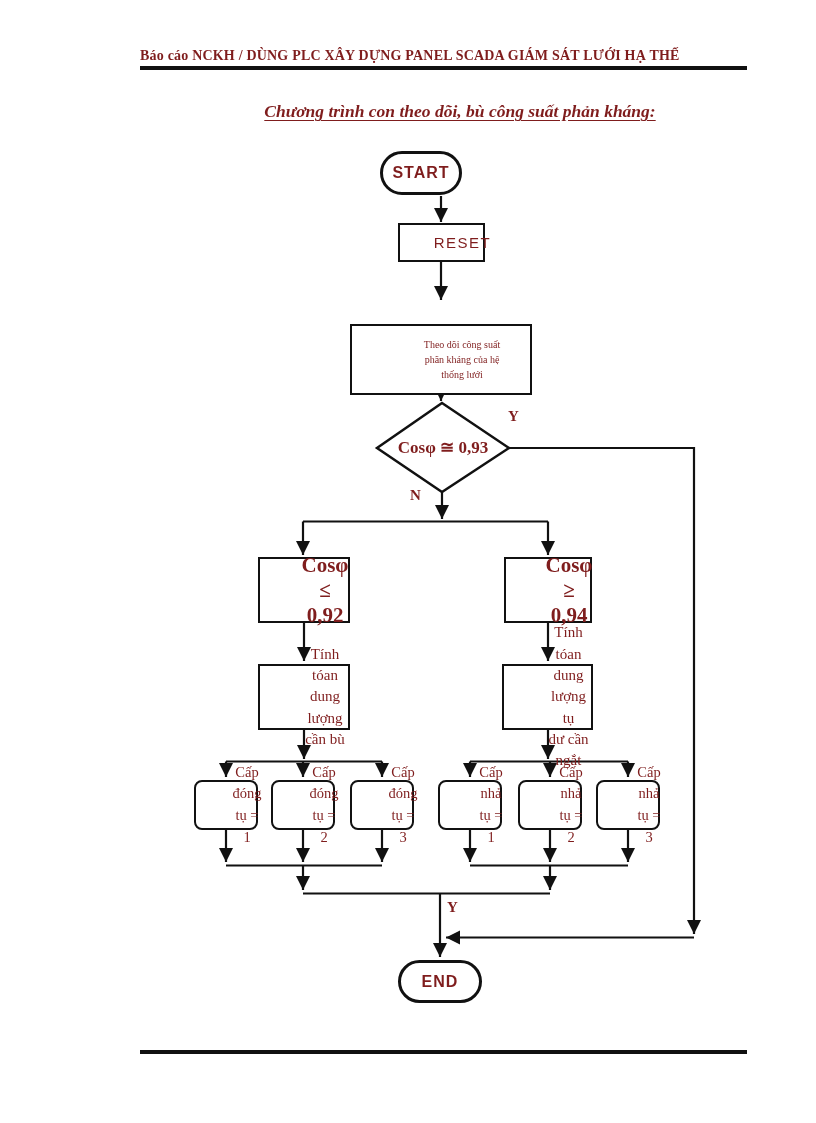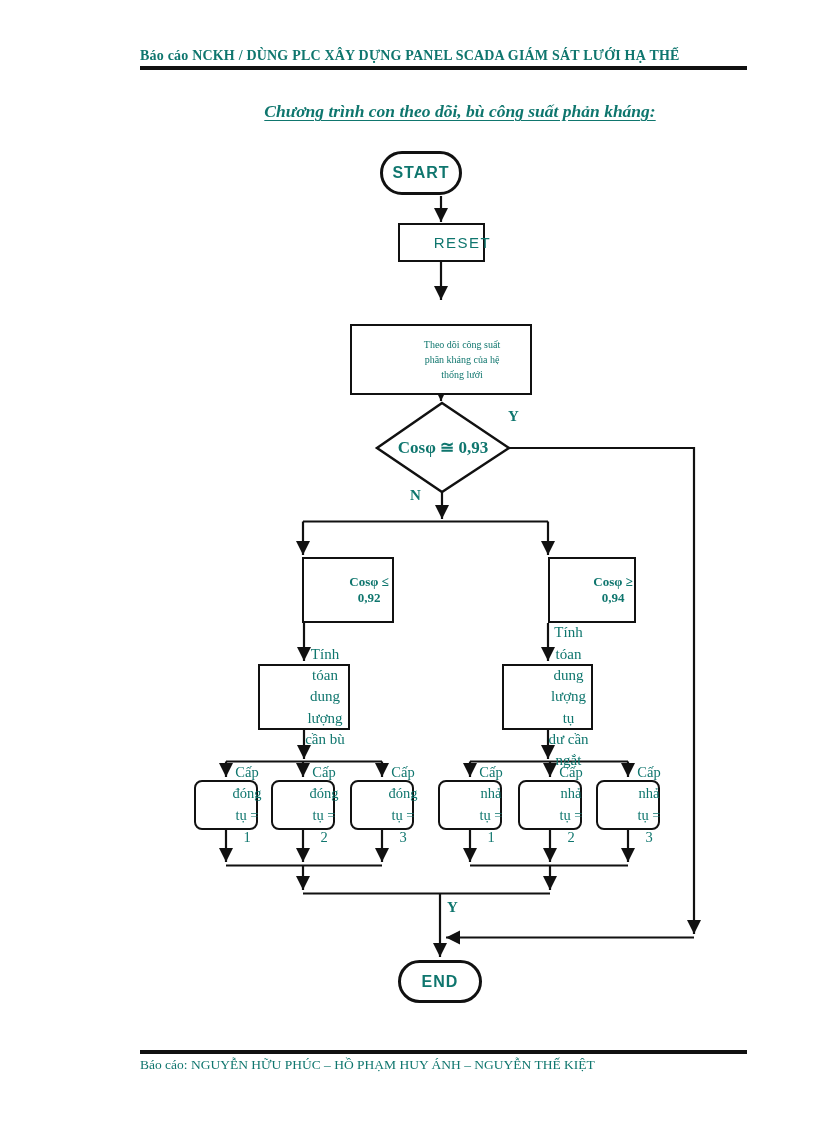--- a/index.html
+++ b/index.html
@@ -1,19 +1,19 @@
 <!DOCTYPE html>
 <html><head>
 <meta charset="utf-8">
 <style>
   html,body{margin:0;padding:0;background:#ffffff;}
   .page{
     position:relative;width:816px;height:1123px;margin:0 auto;
     background:#ffffff;overflow:hidden;
-    font-family:"Liberation Serif","DejaVu Serif",serif;color:#0f766e;
+    font-family:"Liberation Serif","DejaVu Serif",serif;color:#7f1d1d;
   }
   .abs{position:absolute;}
   .header-text{
     left:140px;top:48px;width:620px;
     font-size:14px;font-weight:700;letter-spacing:.2px;
   }
   .header-rule{left:140px;top:66px;width:607px;height:3.5px;background:#111;}
   .page-title{
     left:200px;top:101px;width:520px;text-align:center;
     font-size:17.5px;font-weight:700;font-style:italic;
@@ -38,21 +38,21 @@
     font-family:"Liberation Sans","DejaVu Sans",sans-serif;
     font-weight:700;font-size:16px;letter-spacing:1px;
   }
   .reset-node{
     font-family:"Liberation Sans","DejaVu Sans",sans-serif;
     font-size:15px;letter-spacing:1.5px;
   }
   .proc{font-size:10px;line-height:1.5;margin-top:22px;}
   .calc{font-size:15px;line-height:1.42;}
   .small{font-size:14.5px;line-height:1.5;border-radius:8px;}
-  .cond{font-weight:700;font-size:13px;margin-left:44px;}
+  .cond{font-weight:700;font-size:21px;}
   .diamond-text{
     position:absolute;z-index:2;display:flex;align-items:center;justify-content:center;
     background:transparent;font-weight:700;font-size:17px;
   }
   .flow-label{position:absolute;z-index:3;font-weight:700;font-size:15px;}
 </style>
 </head>
 <body>
 
 <div class="page">
@@ -174,15 +174,14 @@
   <div class="node rect small" style="left:596px;top:780px;width:64px;height:50px;">
     <span class="node-text">Cấp nhả
 tụ = 3</span>
   </div>
 
   <div class="node terminal" style="left:398px;top:960px;width:84px;height:43px;">
     <span class="node-text">END</span>
   </div>
 
   <div class="abs footer-rule"></div>
-  <div class="abs footer-text">Báo cáo: NGUYỄN HỮU PHÚC – HỒ PHẠM HUY ÁNH – NGUYỄN THẾ KIỆT</div>
 
 </div>
 
 </body></html>

